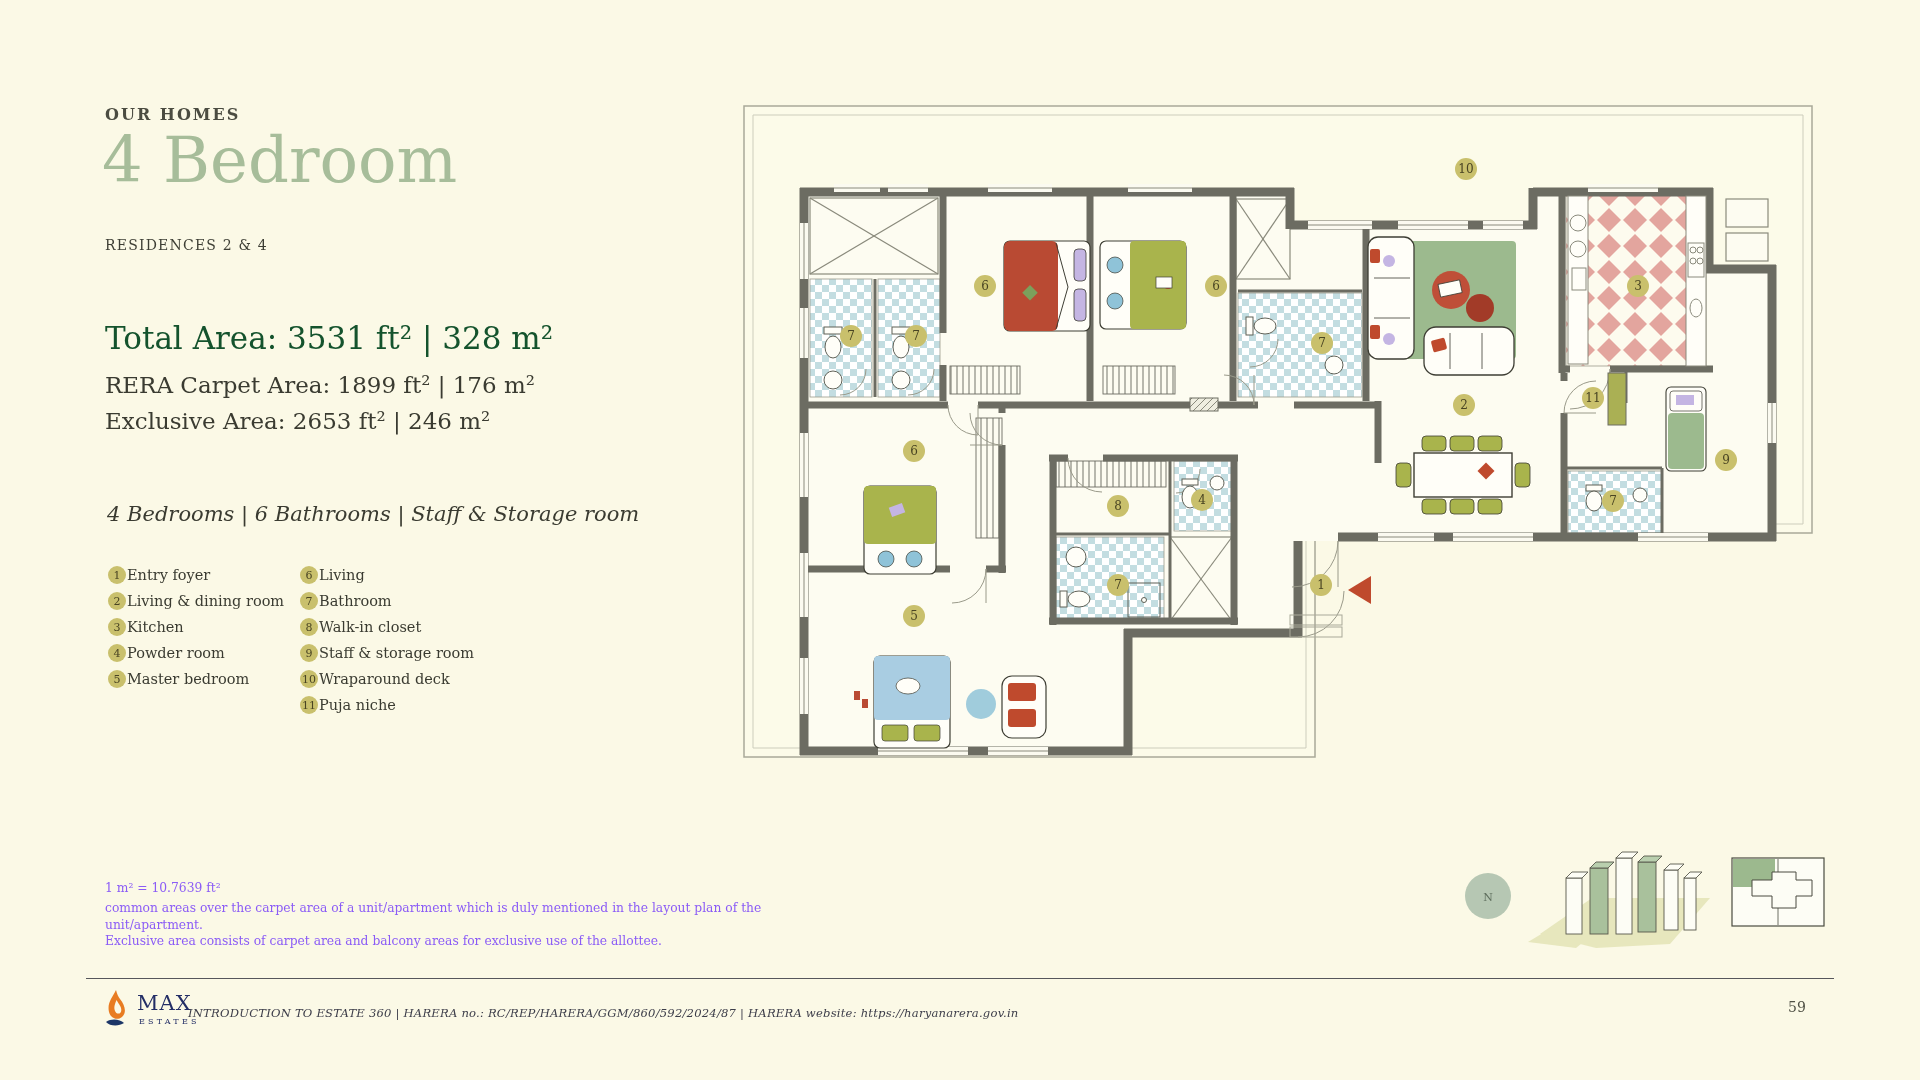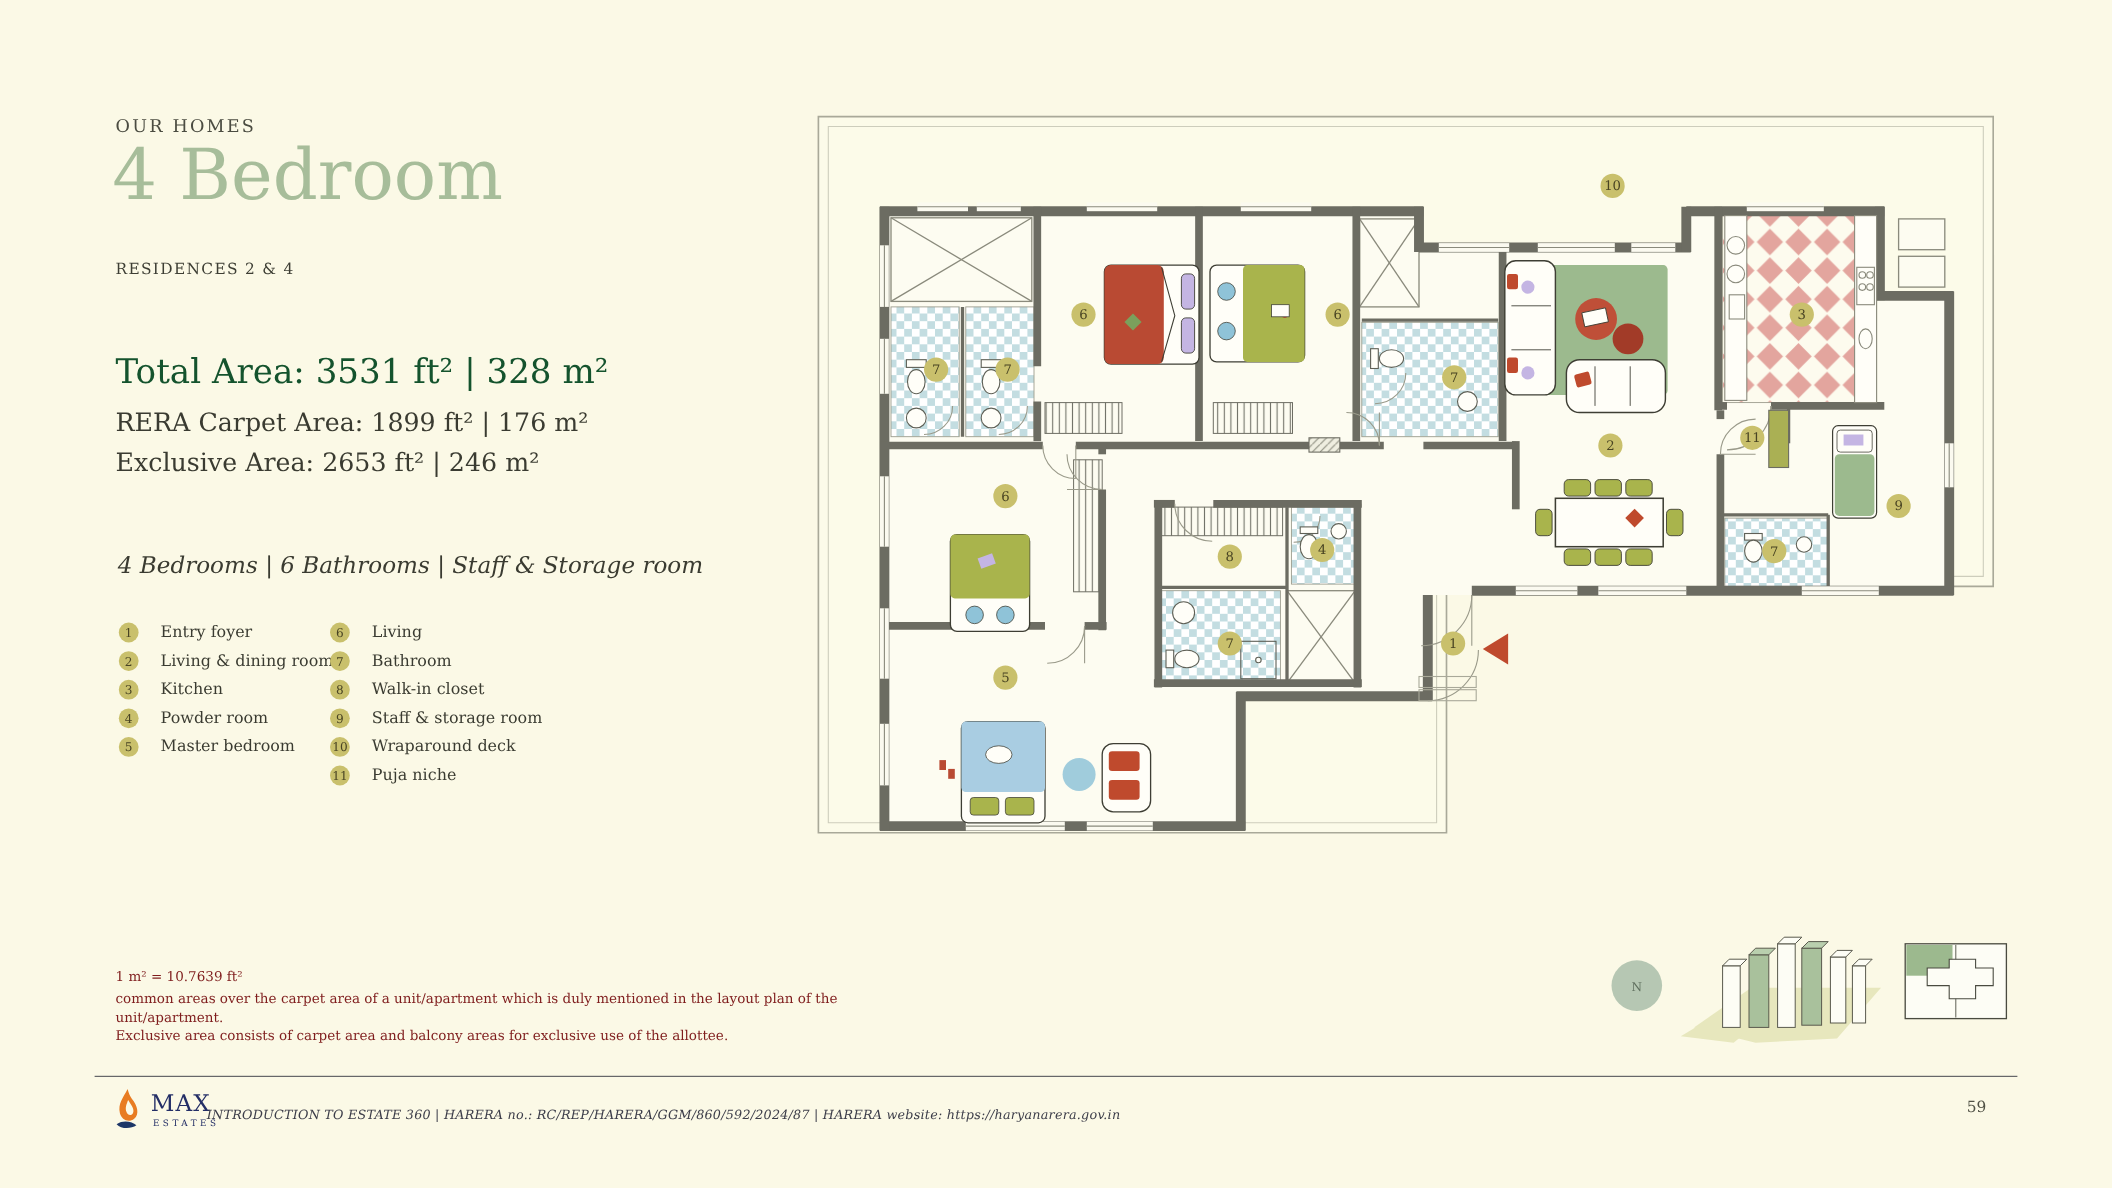--- a/index.html
+++ b/index.html
@@ -4,38 +4,38 @@
 <style>
   html,body{margin:0;padding:0;}
   body{
     width:1920px;height:1080px;position:relative;overflow:hidden;
     background:#fbf9e6;
     font-family:"DejaVu Serif","Liberation Serif",serif;
     color:#3a3b31;
   }
   .abs{position:absolute;}
   
-  .eyebrow{left:105px;top:105px;font-size:16px;letter-spacing:2px;color:#4b4c41;}
+  .eyebrow{left:105px;top:105px;font-size:16px;letter-spacing:2px;color:#4b4c41;font-weight:bold;}
   .title{left:102px;top:128px;font-size:64px;color:#a7bd9a;line-height:1;}
   .subtitle{left:105px;top:237px;font-size:14px;letter-spacing:1.2px;color:#3d3e34;}
   .area-total{left:105px;top:320px;font-size:31px;color:#14532d;}
   .area-rera{left:105px;top:372px;font-size:23px;color:#3a3b31;}
   .area-excl{left:105px;top:408px;font-size:23px;color:#3a3b31;}
   .amenities{left:107px;top:502px;font-size:21px;color:#3a3b31;font-style:italic;}
   .legend{left:108px;top:566px;display:flex;}
   .legend-col{width:192px;}
   .legend-col:last-child{width:auto;}
   .legend-row{display:flex;align-items:center;margin-bottom:8px;height:18px;}
   .legend-badge{
     width:18px;height:18px;border-radius:50%;background:#c9c06c;color:#494423;
     font-size:11px;display:inline-flex;align-items:center;justify-content:center;flex:0 0 18px;
   }
-  .legend-label{font-size:14.5px;margin-left:20px;color:#3a3b31;white-space:nowrap;}
+  .legend-label{font-size:14.5px;margin-left:1px;color:#3a3b31;white-space:nowrap;}
   
-  .disclaimer{left:105px;top:880px;width:660px;font-size:12.3px;color:#7f1d1d;line-height:16.4px;}
+  .disclaimer{left:105px;top:880px;width:660px;font-size:12.3px;color:#8b5cf6;line-height:16.4px;}
   .disclaimer .conv{margin-bottom:4px;}
   .divider{left:86px;top:978px;width:1748px;height:1px;background:#56575b;}
   .footer-text{left:188px;top:1006px;font-size:11.6px;color:#3c3d49;letter-spacing:.2px;font-style:italic;}
   .page-number{left:1788px;top:999px;font-size:14px;color:#515246;}
   svg text{font-family:"DejaVu Serif","Liberation Serif",serif;}
 </style>
 </head>
 <body>
 
 <div class="abs eyebrow">OUR HOMES</div>

